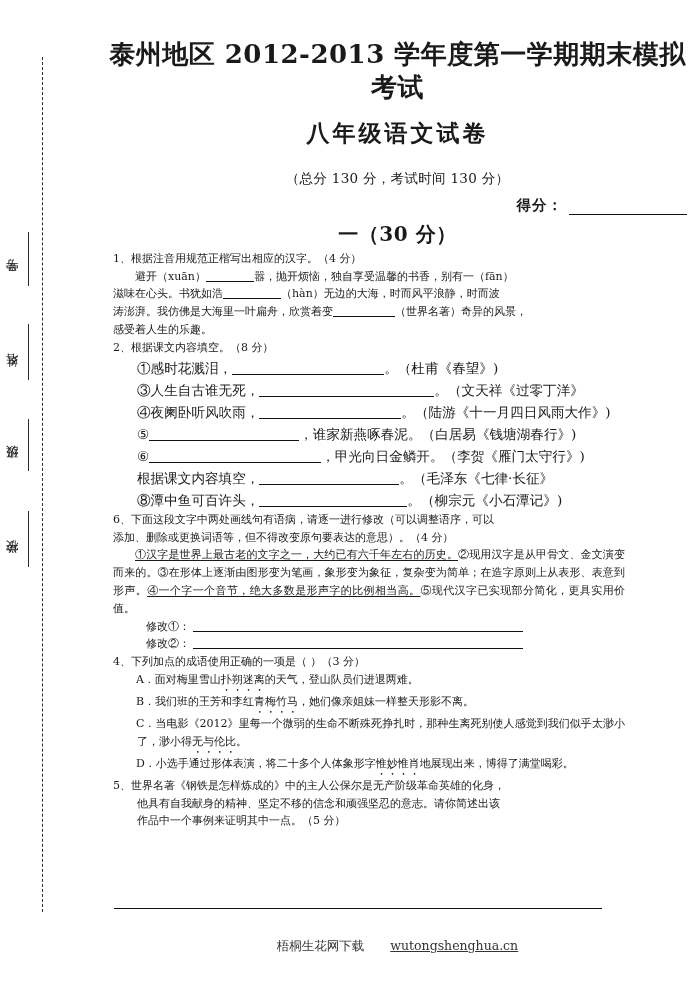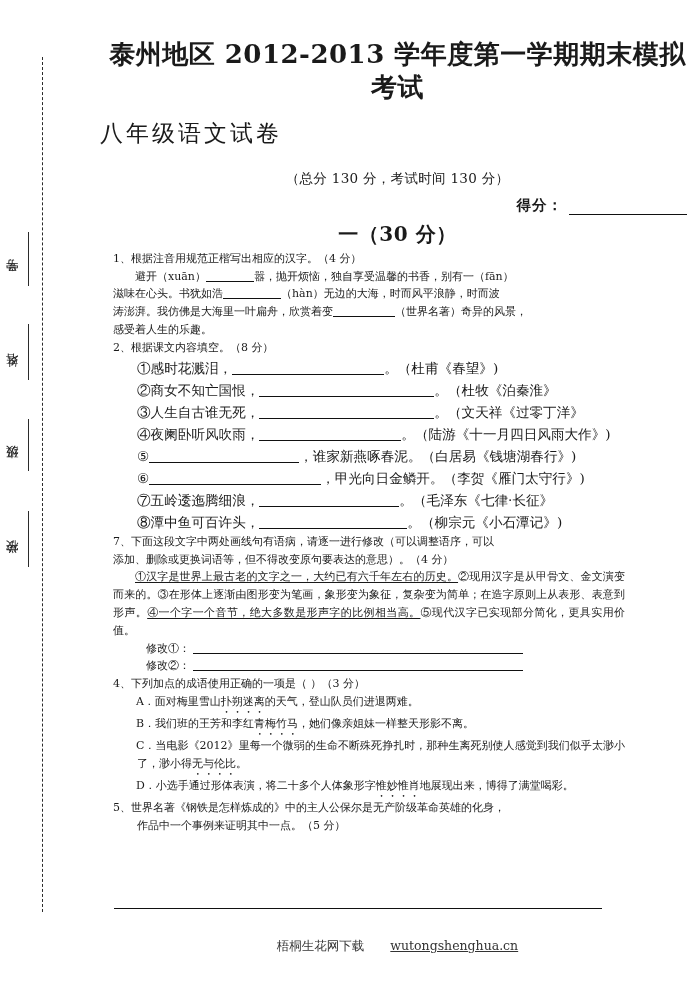--- a/index.html
+++ b/index.html
@@ -62,23 +62,23 @@
   .doc-title {
     text-align: center;
     font-size: 26px;
     font-weight: bold;
     letter-spacing: 0.5px;
     margin: 0;
     padding-top: 38px;
     line-height: 1.25;
   }
   .doc-subtitle {
-    text-align: left;
+    text-align: center;
     font-size: 23px;
-    font-weight: normal;
+    font-weight: bold;
     letter-spacing: 3px;
     margin: 0;
     padding-top: 16px;
     line-height: 1.25;
   }
   .doc-meta {
     text-align: center;
     font-size: 13.5px;
     margin: 8px;
     padding-top: 14px;
@@ -246,50 +246,50 @@
     <span>滋味在心头。书犹如浩</span><span class="blank b-han"></span><span>（hàn）无边的大海，时而风平浪静，时而波</span>
   </p>
   <p class="q" style="text-indent:0;">
     <span>涛澎湃。我仿佛是大海里一叶扁舟，欣赏着变</span><span class="blank b-huan"></span><span>（世界名著）奇异的风景，</span>
   </p>
   <p class="q" style="text-indent:0;">感受着人生的乐趣。</p>
 
   <p class="q q-stem">2、根据课文内容填空。（8 分）</p>
   <div id="q2-list">
       <p class="q fill-line"><span>①感时花溅泪，</span><span class="fill-blank" style="width: 152px;"></span><span>。（杜甫《春望》)</span></p>
-      <p class="q fill-line"><span>②商女不知亡国恨，</span><span class="fill-blank" style="width: 175px;"></span><span>。（杜牧《泊秦淮》</span></p>
       <p class="q fill-line"><span>③人生自古谁无死，</span><span class="fill-blank" style="width: 175px;"></span><span>。（文天祥《过零丁洋》</span></p>
       <p class="q fill-line"><span>④夜阑卧听风吹雨，</span><span class="fill-blank" style="width: 142px;"></span><span>。（陆游《十一月四日风雨大作》)</span></p>
       <p class="q fill-line"><span>⑤</span><span class="fill-blank" style="width: 150px;"></span><span>，谁家新燕啄春泥。（白居易《钱塘湖春行》)</span></p>
       <p class="q fill-line"><span>⑥</span><span class="fill-blank" style="width: 172px;"></span><span>，甲光向日金鳞开。（李贺《雁门太守行》)</span></p>
-      <p class="q fill-line"><span>⑦五岭逶迤腾细浪，</span><span class="fill-blank" style="width: 140px;"></span><span>。（毛泽东《七律·长征》</span></p>
+      <p class="q fill-line"><span>根据课文内容填空，</span><span class="fill-blank" style="width: 140px;"></span><span>。（毛泽东《七律·长征》</span></p>
       <p class="q fill-line"><span>⑧潭中鱼可百许头，</span><span class="fill-blank" style="width: 148px;"></span><span>。（柳宗元《小石潭记》)</span></p>
     </div>
 
-  <p class="q" style="text-indent:0;">7、下面这段文字中两处画线句有语病，请逐一进行修改（可以调整语序，可以</p>
+  <p class="q" style="text-indent:0;">6、下面这段文字中两处画线句有语病，请逐一进行修改（可以调整语序，可以</p>
   <p class="q" style="text-indent:0;">添加、删除或更换词语等，但不得改变原句要表达的意思）。（4 分）</p>
   <p class="q q-para">
     <span class="u">①汉字是世界上最古老的文字之一，大约已有六千年左右的历史。</span><span>②现用汉字是从甲骨文、金文演变而来的。③在形体上逐渐由图形变为笔画，象形变为象征，复杂变为简单；在造字原则上从表形、表意到形声。</span><span class="u">④一个字一个音节，绝大多数是形声字的比例相当高。</span><span>⑤现代汉字已实现部分简化，更具实用价值。</span>
   </p>
   <p class="q fix-line">
     <span>修改①：</span><span class="fix-blank"></span>
   </p>
   <p class="q fix-line">
     <span>修改②：</span><span class="fix-blank"></span>
   </p>
 
   <p class="q" style="text-indent:0;">4、下列加点的成语使用正确的一项是（    ）（3 分）</p>
   <div id="q4-options">
       <p class="q opt-wrap"><span>A．</span><span>面对梅里雪山</span><span class="dot-emph">扑朔迷离</span><span>的天气，登山队员们进退两难。</span></p>
       <p class="q opt-wrap"><span>B．</span><span>我们班的王芳和李红</span><span class="dot-emph">青梅竹马</span><span>，她们像亲姐妹一样整天形影不离。</span></p>
       <p class="q opt-wrap"><span>C．</span><span>当电影《2012》里每一个微弱的生命不断殊死挣扎时，那种生离死别使人感觉到我们似乎太渺小了，渺小得</span><span class="dot-emph">无与伦比</span><span>。</span></p>
       <p class="q opt-wrap"><span>D．</span><span>小选手通过形体表演，将二十多个人体象形字</span><span class="dot-emph">惟妙惟肖</span><span>地展现出来，博得了满堂喝彩。</span></p>
     </div>
 
   <p class="q" style="text-indent:0;">5、世界名著《钢铁是怎样炼成的》中的主人公保尔是无产阶级革命英雄的化身，</p>
+  <p class="q q5-cont">他具有自我献身的精神、坚定不移的信念和顽强坚忍的意志。请你简述出该</p>
   <p class="q q5-cont">作品中一个事例来证明其中一点。（5 分）</p>
 
   <div id="footer-rule"></div>
   <div id="footer-text">
     <span>梧桐生花网下载</span><span class="site">wutongshenghua.cn</span>
   </div>
 
 </div>
 
 </body></html>

